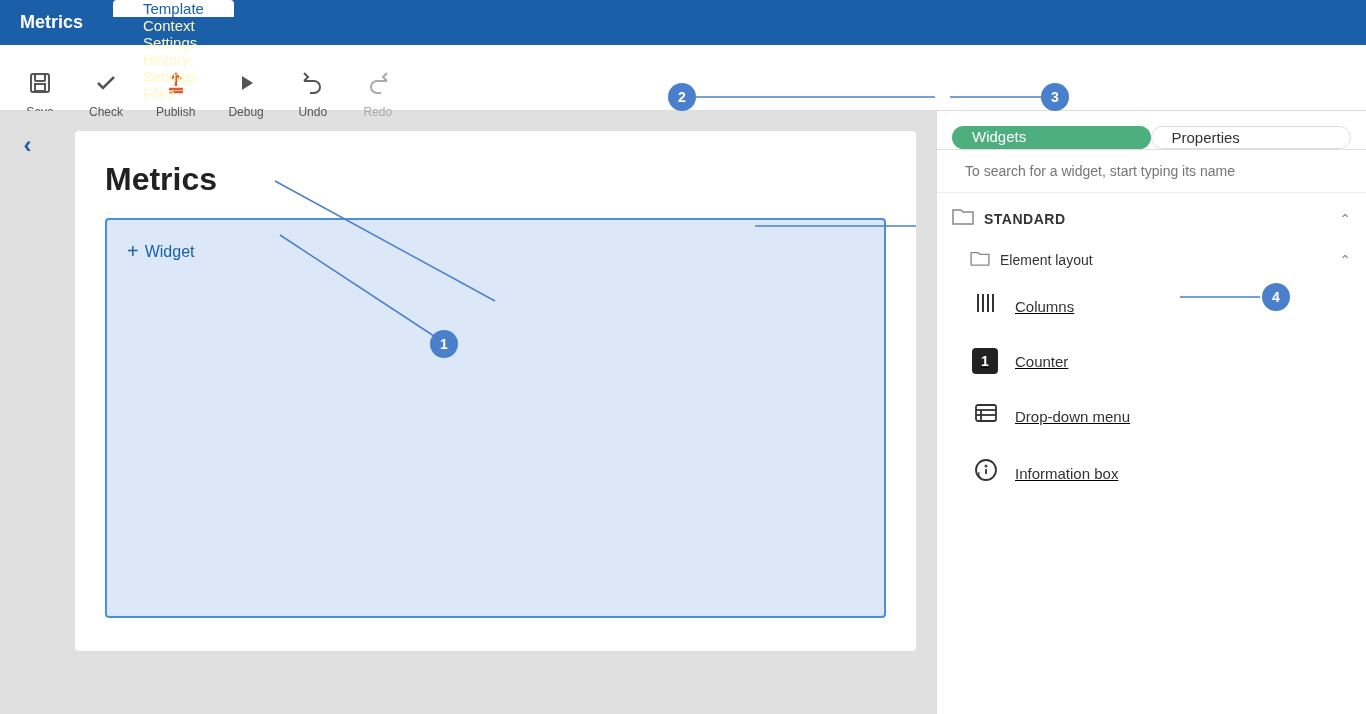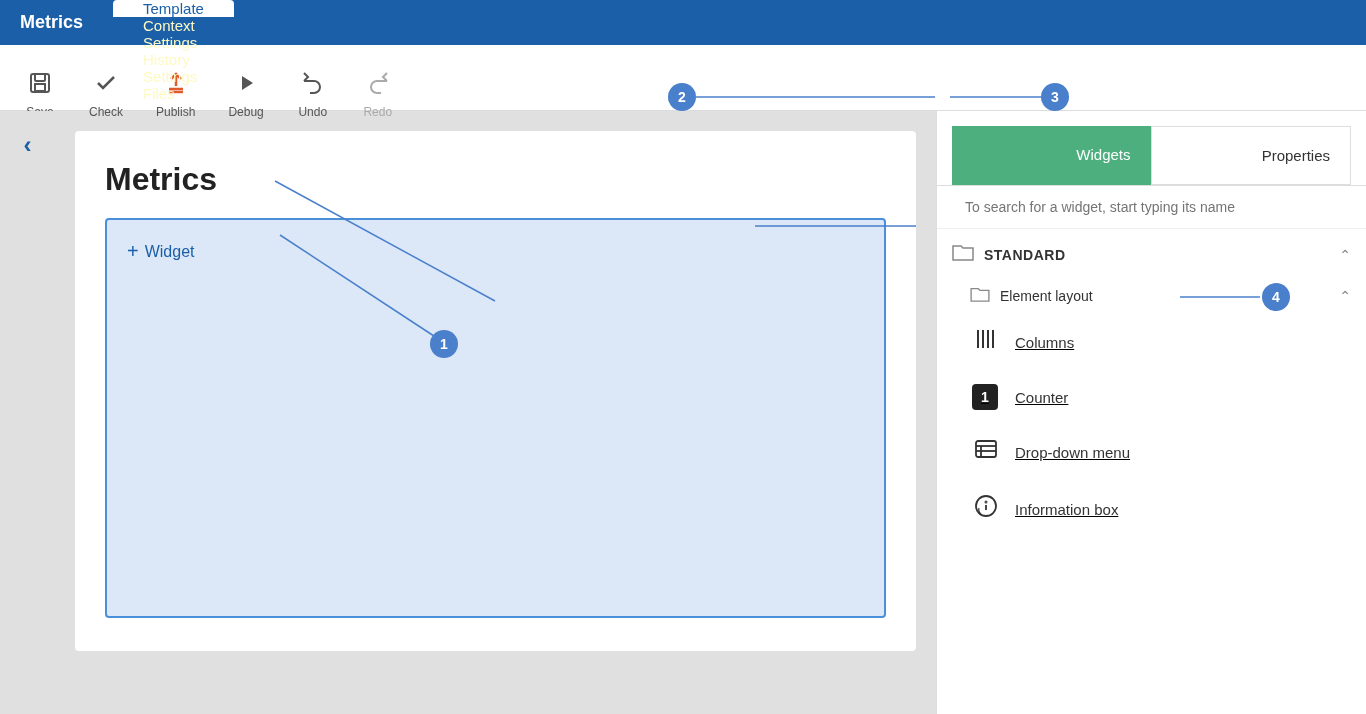--- a/index.html
+++ b/index.html
@@ -152,26 +152,26 @@
       flex-direction: column;
     }
     .panel-tabs {
       display: flex;
       border-bottom: 1px solid #ddd;
       padding: 15px 15px 0;
       gap: 0;
     }
     .panel-tab {
       flex: 1;
-      padding: 20px 20px;
-      text-align: right;
+      padding: 2px 20px;
+      text-align: left;
       cursor: pointer;
       font-size: 15px;
       font-weight: 500;
-      border-radius: 0;
+      border-radius: 12px;
     }
     .panel-tab.active {
       background: #4caf7d;
       color: white;
     }
     .panel-tab.inactive {
       color: #333;
       background: white;
       border: 1px solid #ddd;
     }

